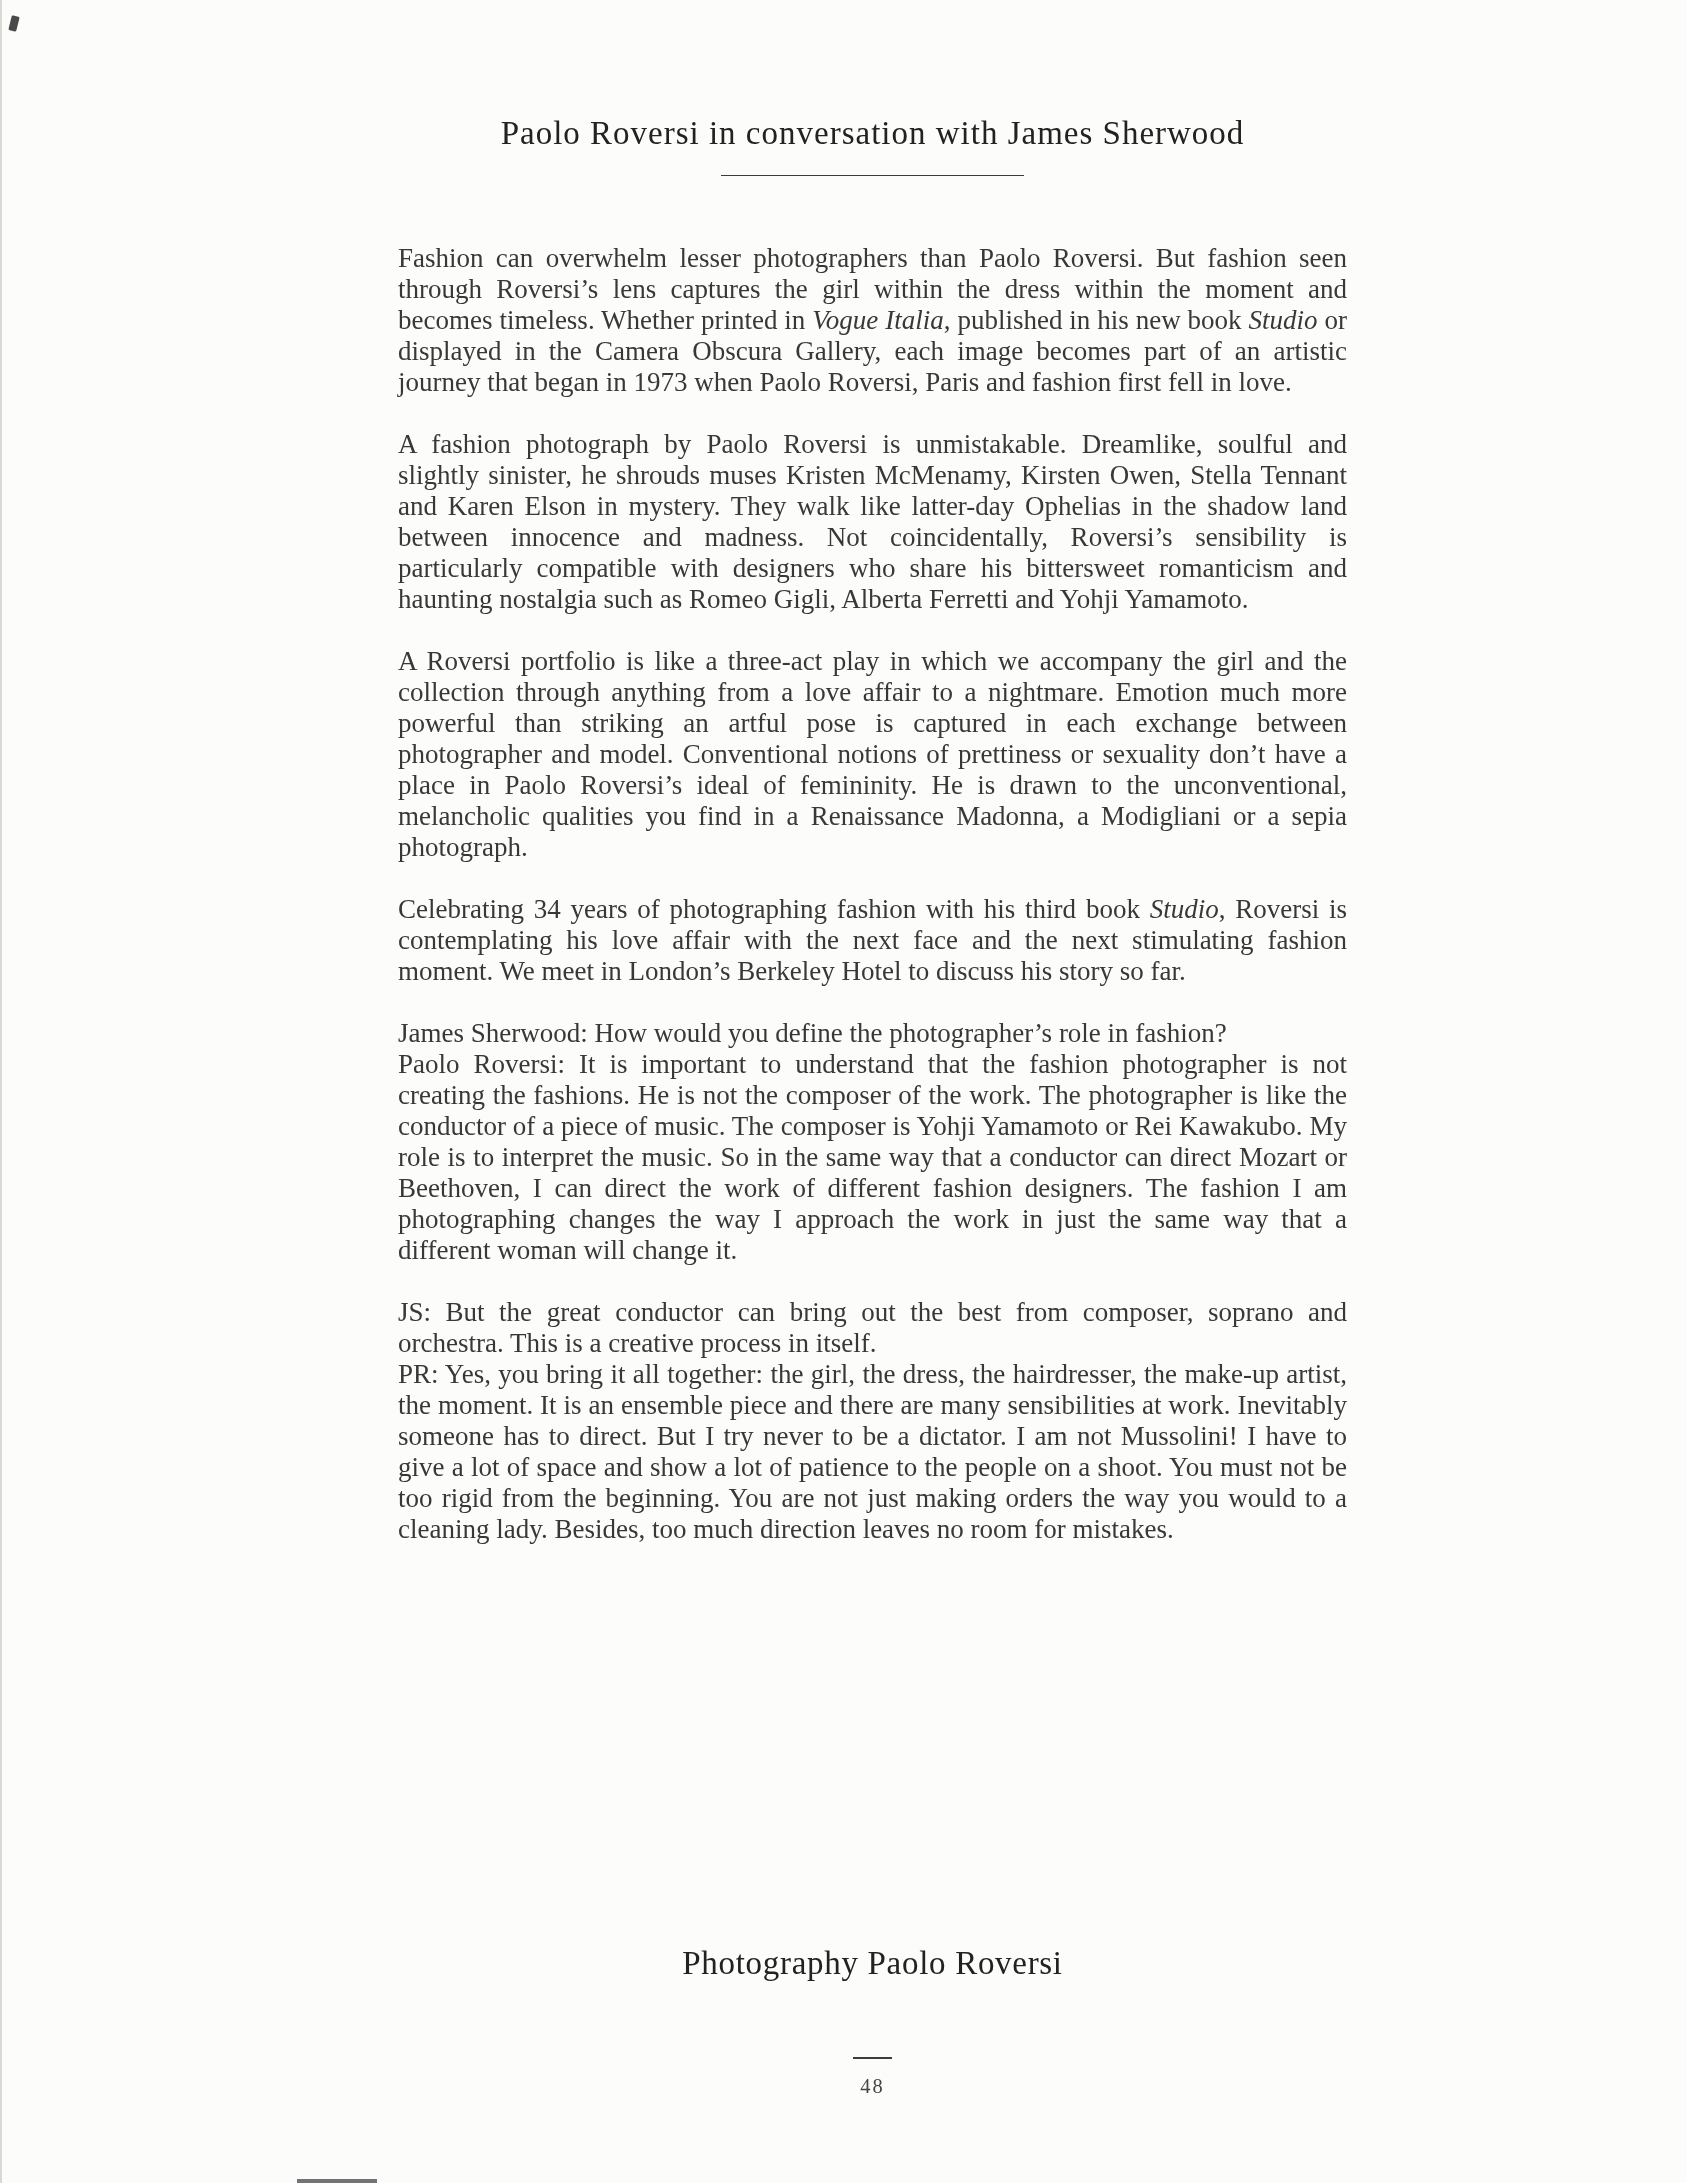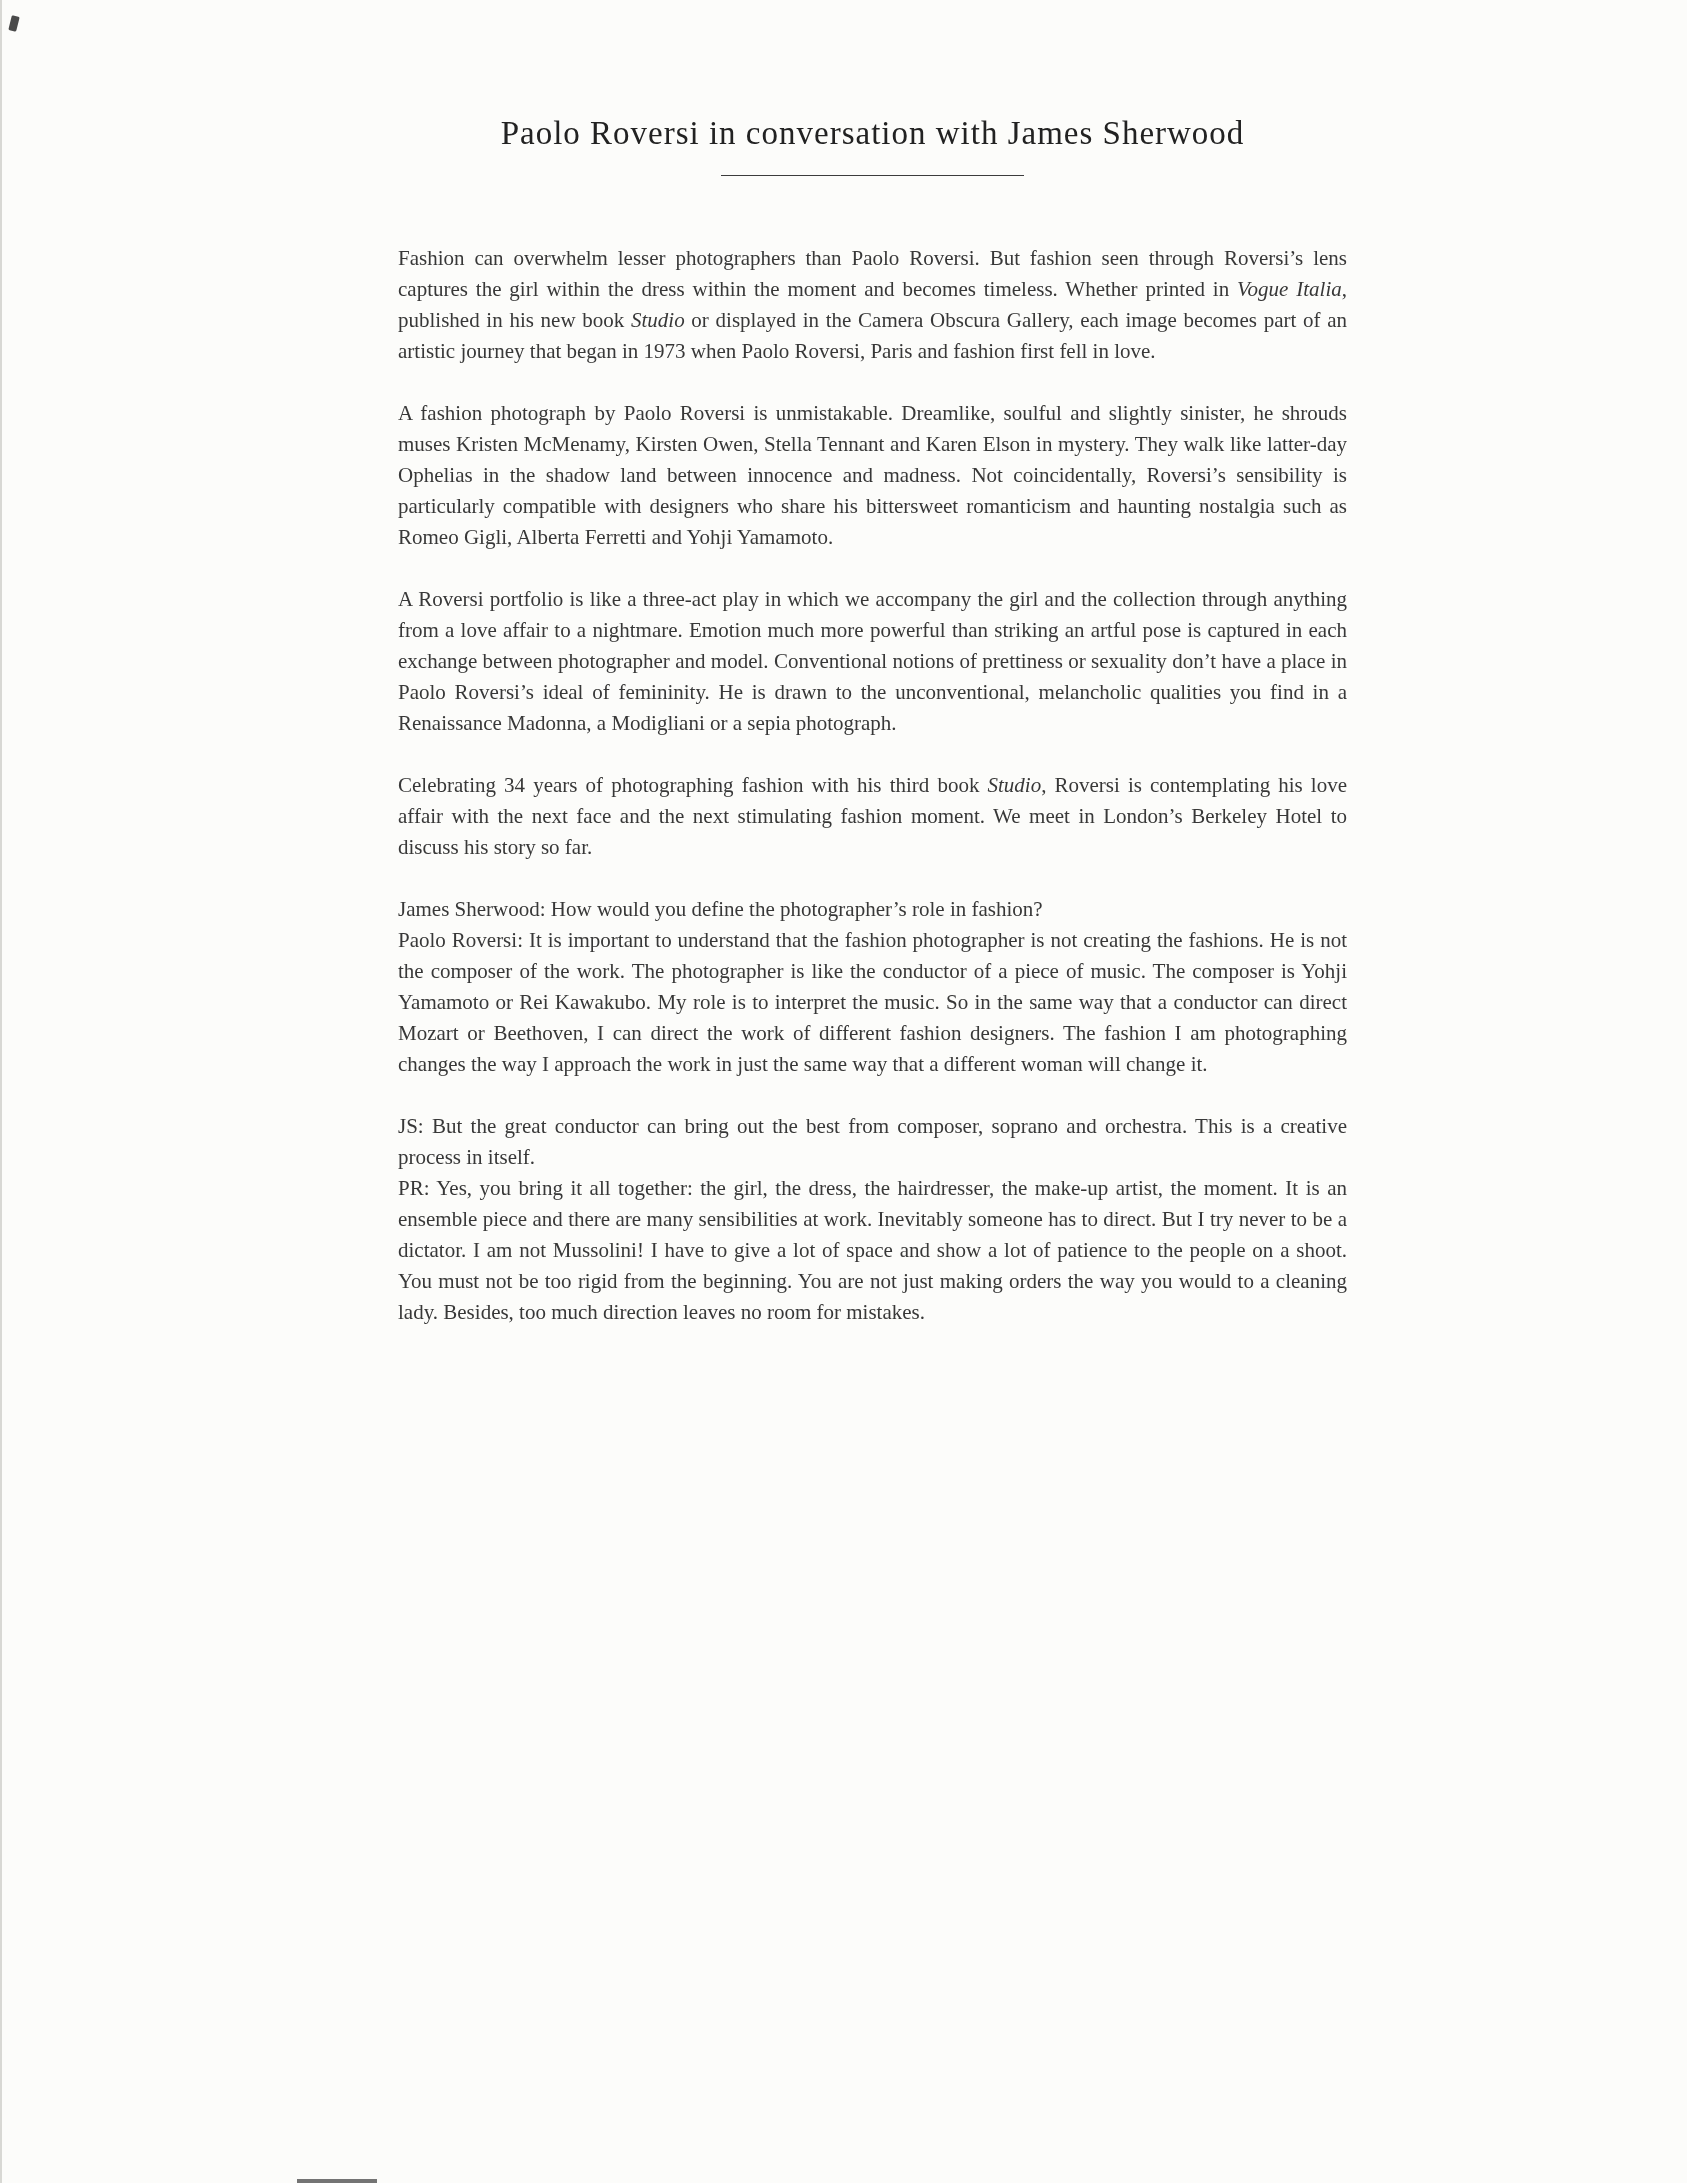--- a/index.html
+++ b/index.html
@@ -35,21 +35,21 @@
   }
   .title-rule {
     width: 303px;
     height: 1.4px;
     background: #3c3c3c;
     margin: 23px auto 0 auto;
   }
   .article {
     margin-top: 67px;
     text-align: justify;
-    font-size: 21px;
+    font-size: 27px;
     line-height: 31px;
     color: #383838;
     hyphens: auto;
     -webkit-hyphens: auto;
   }
   .article p.para {
     margin: 0 0 31px 0;
   }
   .article em {
     font-style: italic;
@@ -125,15 +125,20 @@
     <div class="article">
         <p class="para"><span>Fashion can overwhelm lesser photographers than Paolo Roversi. But fashion seen through Roversi’s lens captures the girl within the dress within the moment and becomes timeless. Whether printed in </span><em>Vogue Italia</em><span>, published in his new book </span><em>Studio</em><span> or displayed in the Camera Obscura Gallery, each image becomes part of an artistic journey that began in 1973 when Paolo Roversi, Paris and fashion first fell in love.</span></p>
         <p class="para"><span>A fashion photograph by Paolo Roversi is unmistakable. Dreamlike, soulful and slightly sinister, he shrouds muses Kristen McMenamy, Kirsten Owen, Stella Tennant and Karen Elson in mystery. They walk like latter-day Ophelias in the shadow land between innocence and madness. Not coincidentally, Roversi’s sensibility is particularly compatible with designers who share his bittersweet romanticism and haunting nostalgia such as Romeo Gigli, Alberta Ferretti and Yohji Yamamoto.</span></p>
         <p class="para"><span>A Roversi portfolio is like a three-act play in which we accompany the girl and the collection through anything from a love affair to a nightmare. Emotion much more powerful than striking an artful pose is captured in each exchange between photographer and model. Conventional notions of prettiness or sexuality don’t have a place in Paolo Roversi’s ideal of femininity. He is drawn to the unconventional, melancholic qualities you find in a Renaissance Madonna, a Modigliani or a sepia photograph.</span></p>
         <p class="para"><span>Celebrating 34 years of photographing fashion with his third book </span><em>Studio</em><span>, Roversi is contemplating his love affair with the next face and the next stimulating fashion moment. We meet in London’s Berkeley Hotel to discuss his story so far.</span></p>
         <p class="para"><span>James Sherwood: How would you define the photographer’s role in fashion?</span><br><span>Paolo Roversi: It is important to understand that the fashion photographer is not creating the fashions. He is not the composer of the work. The photographer is like the conductor of a piece of music. The composer is Yohji Yamamoto or Rei Kawakubo. My role is to interpret the music. So in the same way that a conductor can direct Mozart or Beethoven, I can direct the work of different fashion designers. The fashion I am photographing changes the way I approach the work in just the same way that a different woman will change it.</span></p>
         <p class="para"><span>JS: But the great conductor can bring out the best from composer, soprano and orchestra. This is a creative process in itself.</span><br><span>PR: Yes, you bring it all together: the girl, the dress, the hairdresser, the make-up artist, the moment. It is an ensemble piece and there are many sensibilities at work. Inevitably someone has to direct. But I try never to be a dictator. I am not Mussolini! I have to give a lot of space and show a lot of patience to the people on a shoot. You must not be too rigid from the beginning. You are not just making orders the way you would to a cleaning lady. Besides, too much direction leaves no room for mistakes.</span></p>
       </div>
   </div>
 
+  <div class="footer-block">
+    <div class="credit">Photography Paolo Roversi</div>
+    <div class="folio-rule"></div>
+    <div class="folio">48</div>
+  </div>
 
 </div>
 
 
 </body></html>

